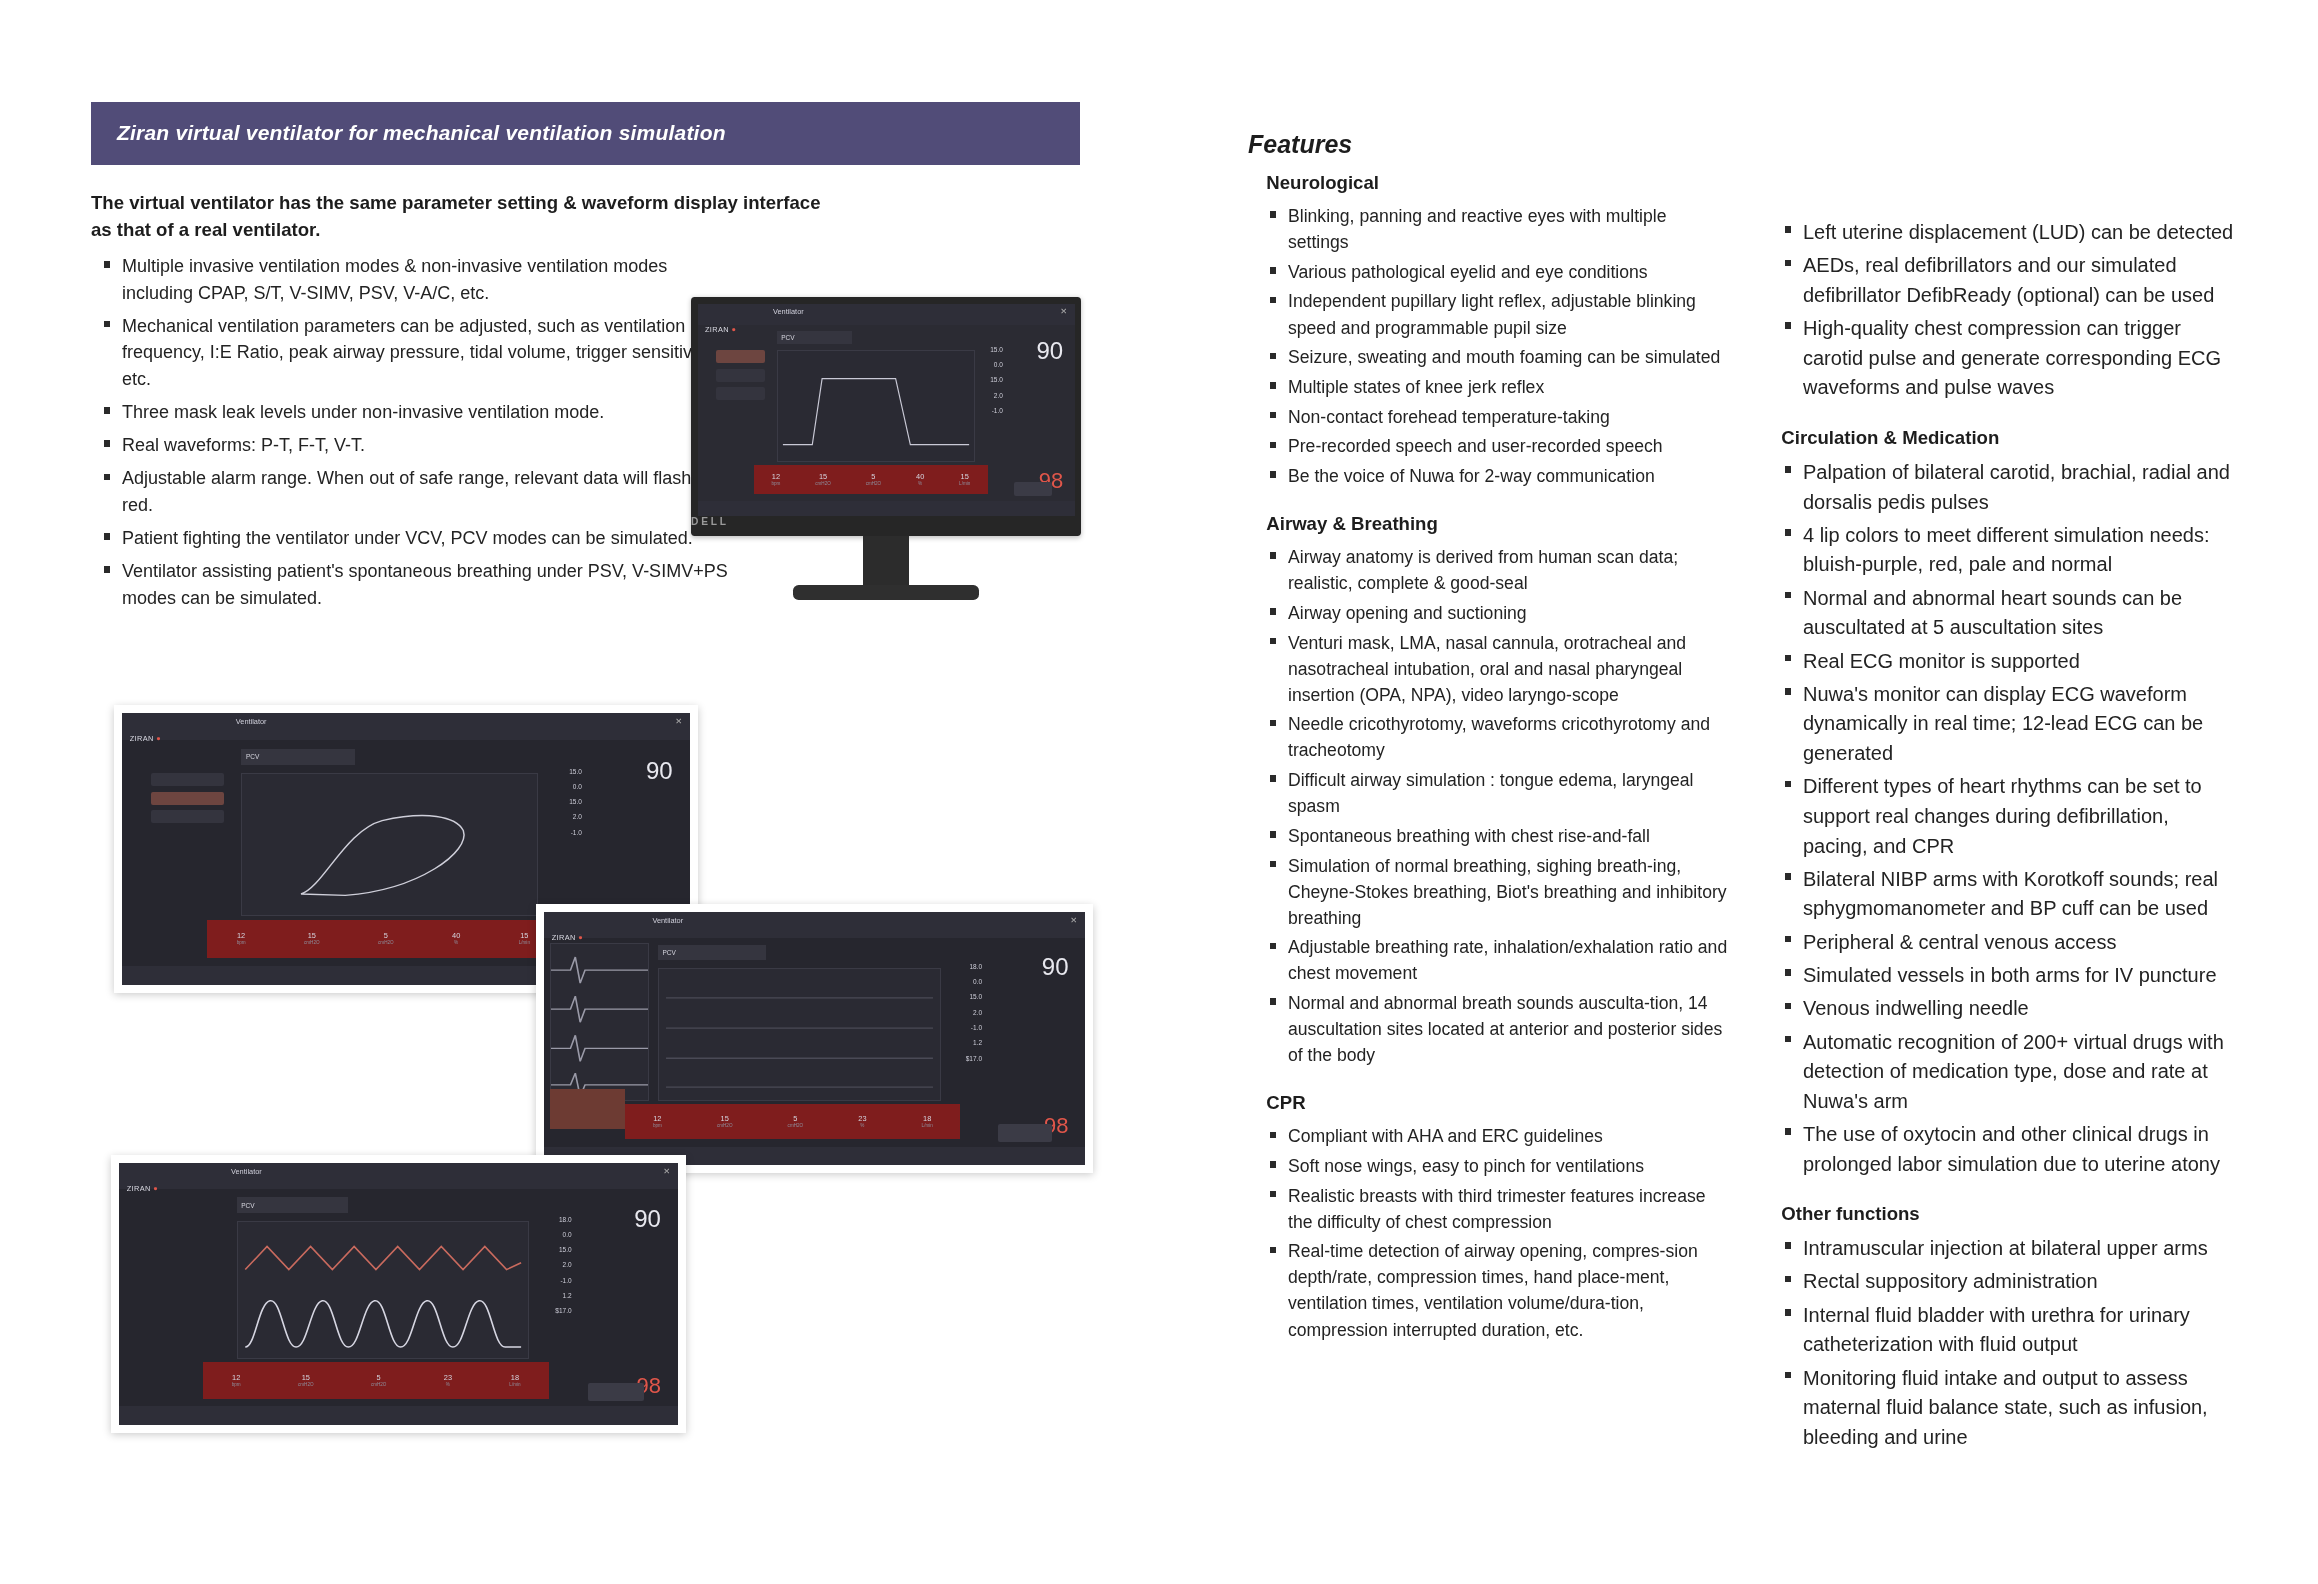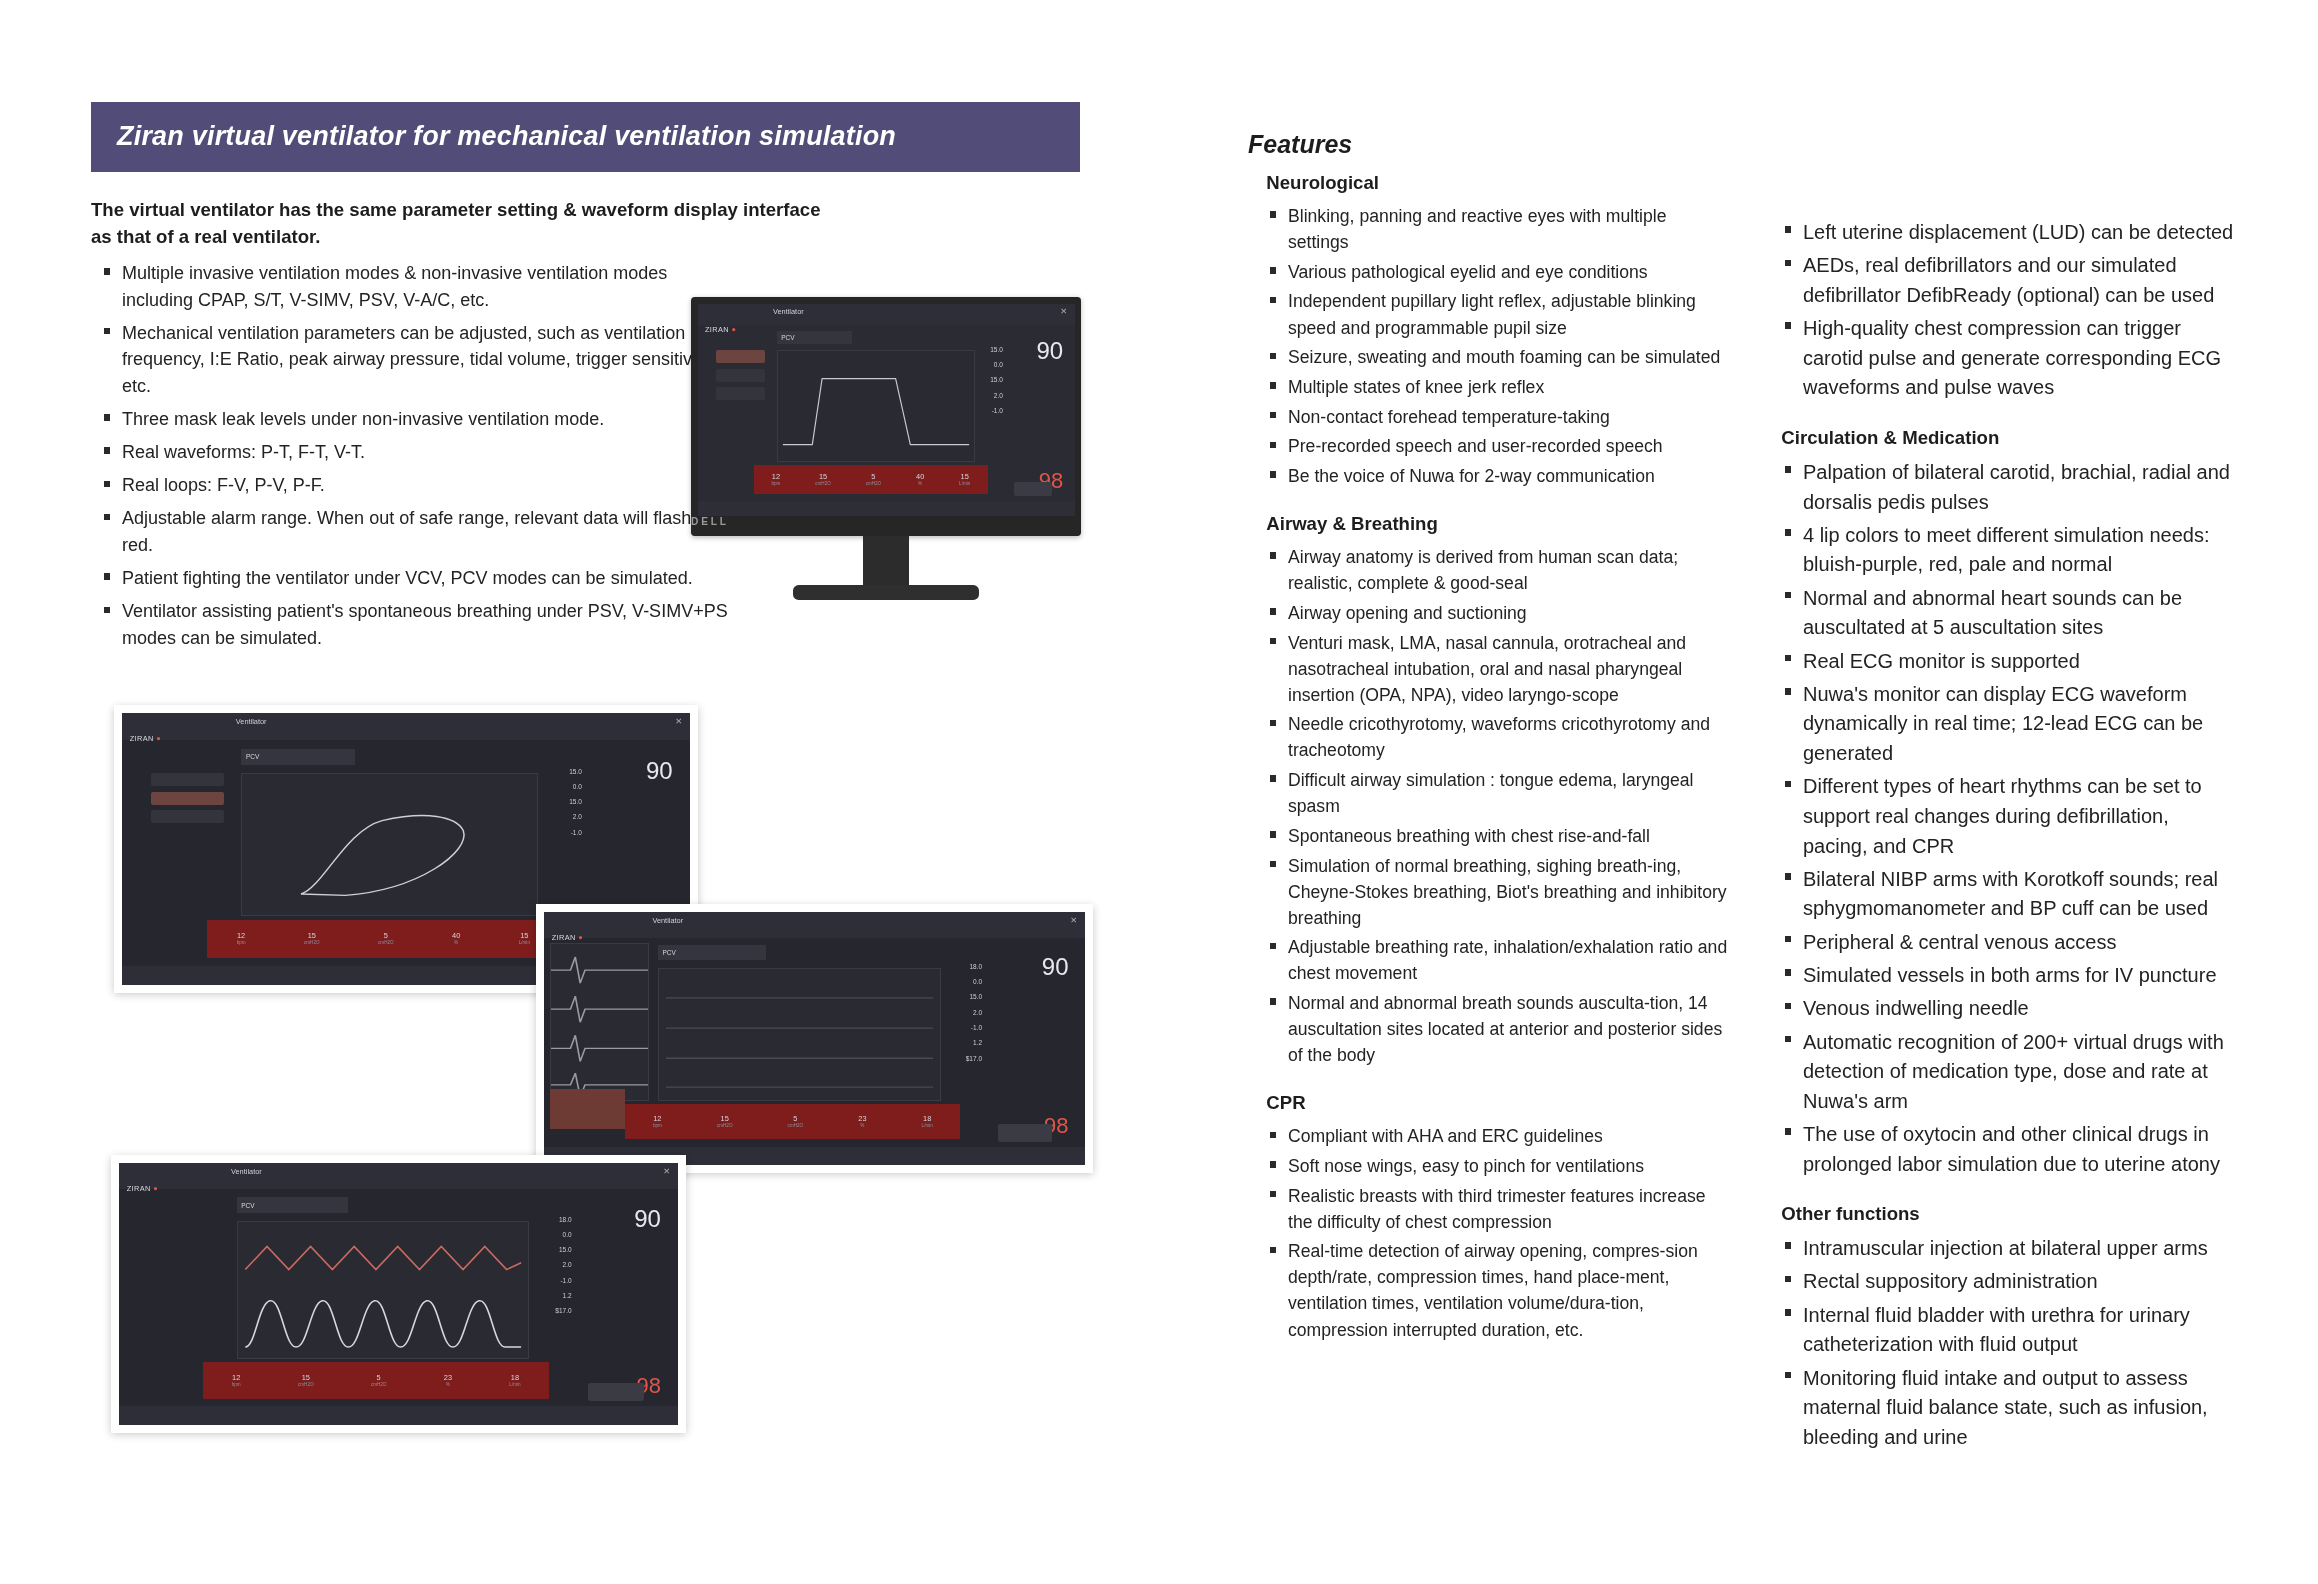--- a/index.html
+++ b/index.html
@@ -12,21 +12,21 @@
     overflow:hidden;
   }
   .page{position:absolute;inset:0;}
 
   
   .left-col{position:absolute;left:91px;top:102px;width:1011px;}
   .title-bar{
     background:#514c78;
     color:#ffffff;
     padding:18.6px 26px 20.4px 26px;
-    font-size:27px;
+    font-size:21px;
     font-style:italic;
     font-weight:bold;
     letter-spacing:0.2px;
     width:937px;
   }
   .lead{
     margin-top:25px;
     font-size:18.6px;
     font-weight:bold;
     line-height:1.45;
@@ -155,21 +155,20 @@
 <div class="page">
 
   <div class="left-col">
     <div class="title-bar">Ziran virtual ventilator for mechanical ventilation simulation</div>
     <div class="lead">The virtual ventilator has the same parameter setting &amp; waveform display interface as that of a real ventilator.</div>
     <ul class="sq left-list">
       <li>Multiple invasive ventilation modes &amp; non-invasive ventilation modes including CPAP, S/T, V-SIMV, PSV, V-A/C, etc.</li>
       <li>Mechanical ventilation parameters can be adjusted, such as ventilation frequency, I:E Ratio, peak airway pressure, tidal volume, trigger sensitivity, etc.</li>
       <li>Three mask leak levels under non-invasive ventilation mode.</li>
       <li>Real waveforms: P-T, F-T, V-T.</li>
-      <li>Real loops: F-V, P-V, P-F.</li>
       <li>Adjustable alarm range. When out of safe range, relevant data will flash in red.</li>
       <li>Patient fighting the ventilator under VCV, PCV modes can be simulated.</li>
       <li>Ventilator assisting patient's spontaneous breathing under PSV, V-SIMV+PS modes can be simulated.</li>
     </ul>
   </div>
 
   <div class="monitor">
     <div class="mon-bezel">
       <div class="mon-screen">
         <div class="s-topbar"></div>

